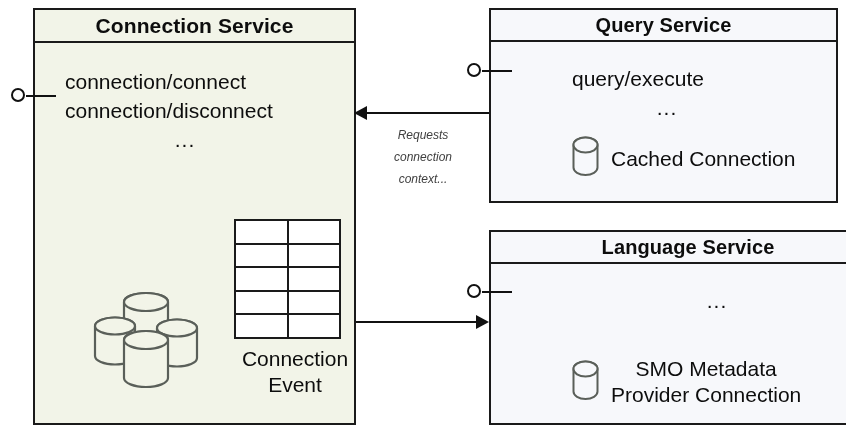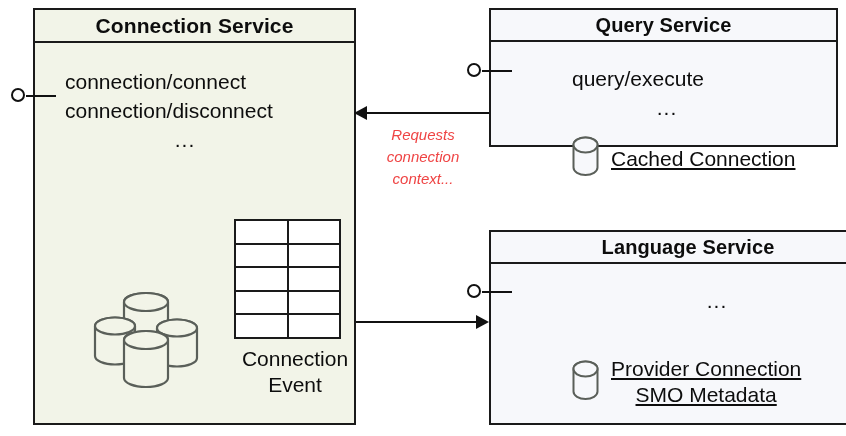--- a/index.html
+++ b/index.html
@@ -33,21 +33,21 @@
     top: 8px;
     width: 323px;
     height: 417px;
     background: #f2f4e8;
     padding-left: 37px;
   }
   .comp-query {
     left: 489px;
     top: 8px;
     width: 349px;
-    height: 139px;
+    height: 195px;
     background: #f7f8fb;
   }
   .comp-language {
     left: 489px;
     top: 230px;
     width: 398px;
     height: 195px;
     background: #f7f8fb;
   }
 
@@ -169,21 +169,20 @@
     top: 303px;
     width: 140px;
   }
 
   
   .icon-row {
     position: absolute;
     display: flex;
     align-items: center;
     gap: 12px;
-    text-decoration: underline;
   }
   .icon-row .row-text {
     font-size: 21px;
     line-height: 26px;
   }
   .row-cached { left: 36px; top: 90px; }
   .row-smo    { left: 36px; top: 88px; }
   .row-smo .row-text { text-align: center; }
 
   
@@ -233,24 +232,24 @@
   }
   .arrow-right {
     border-top: 7px solid transparent;
     border-bottom: 7px solid transparent;
     border-left: 13px solid #111;
   }
 
   .edge-label {
     position: absolute;
     font-style: italic;
-    font-size: 15px;
+    font-size: 12px;
     line-height: 22px;
     text-align: center;
-    color: #ef4444;
+    color: #404040;
   }
   .label-requests {
     left: 358px;
     top: 124px;
     width: 130px;
   }
   .label-sent {
     left: 355px;
     top: 333px;
     width: 136px;
@@ -347,22 +346,22 @@
       <div class="icon-row row-smo">
         <span>
           <svg width="27" height="41" viewBox="0 0 27 41" xmlns="http://www.w3.org/2000/svg">
             <g fill="#f7f8fb" stroke="#5a5f59" stroke-width="2">
               <path d="M1.5,9 a12,7.5 0 0 1 24,0 v22.5 a12,7.5 0 0 1 -24,0 z"></path>
               <ellipse cx="13.5" cy="9" rx="12" ry="7.5"></ellipse>
             </g>
           </svg>
         </span>
         <span class="row-text">
+          <span style="display:block">SMO Metadata</span>
           <span style="display:block">Provider Connection</span>
-          <span style="display:block">SMO Metadata</span>
         </span>
       </div>
 
     </div>
   </div>
 
   <div class="lollipop lp-connection">
     <div class="stick"></div>
     <div class="ball"></div>
   </div>

